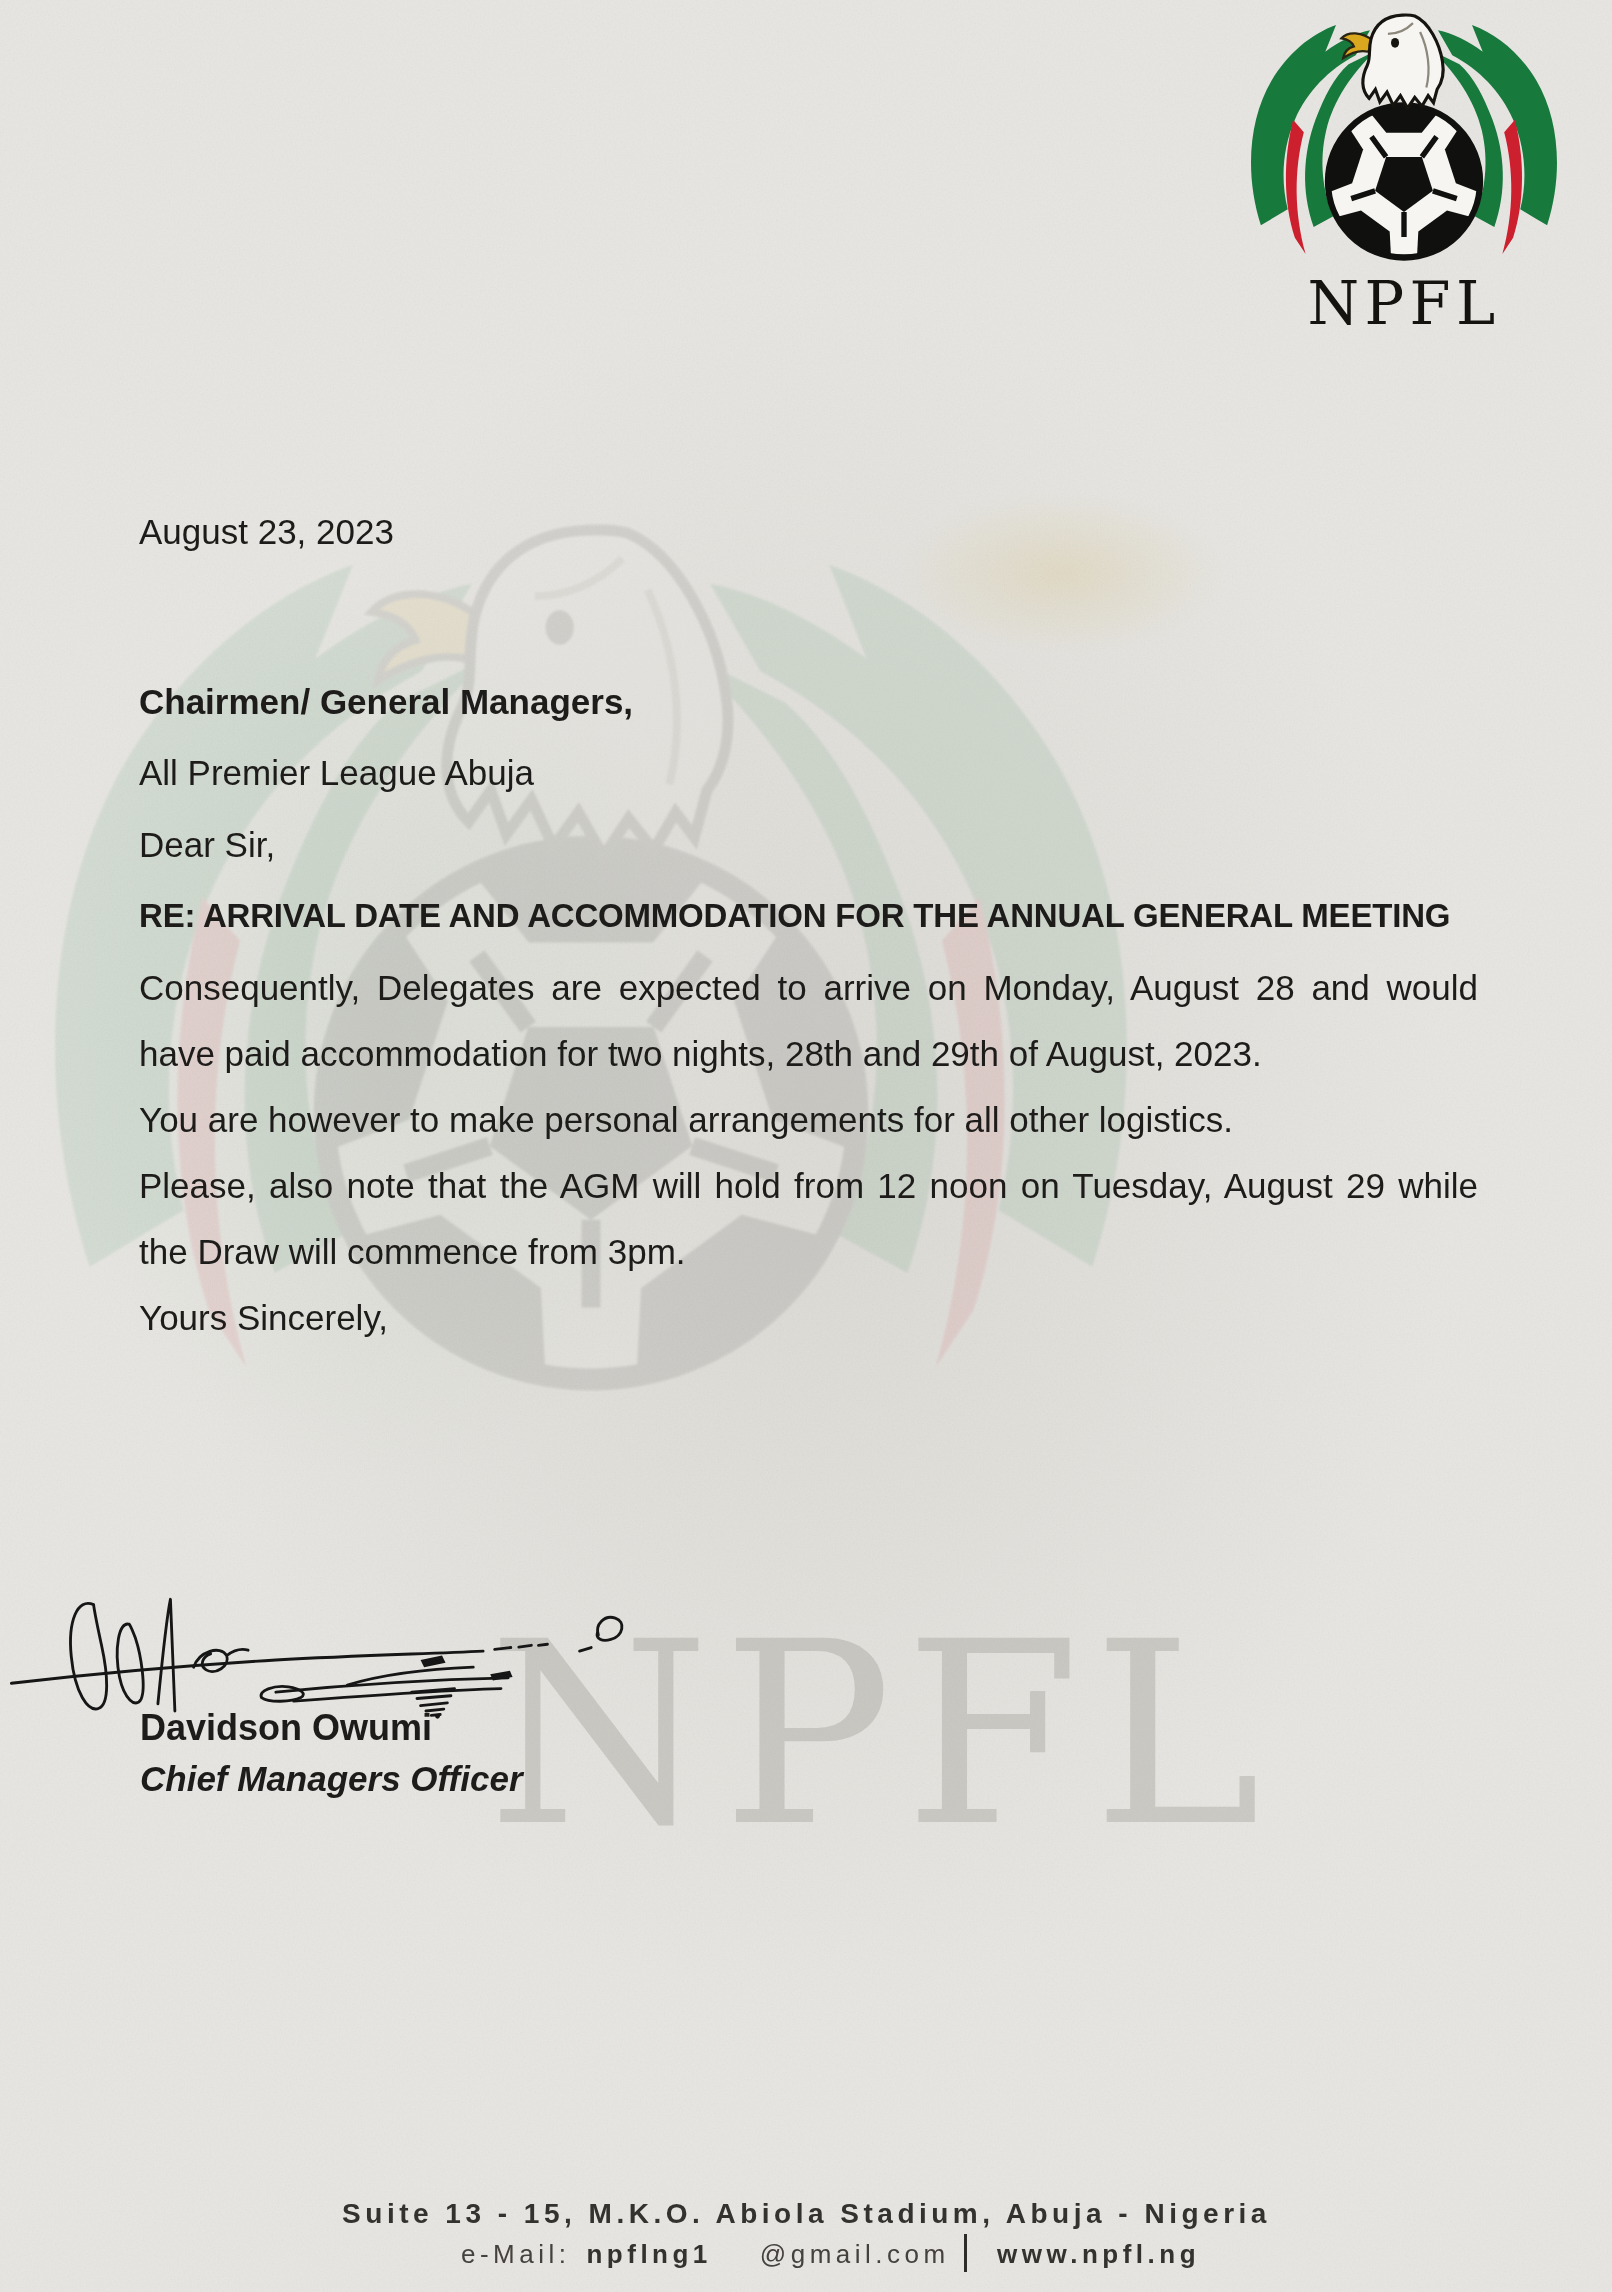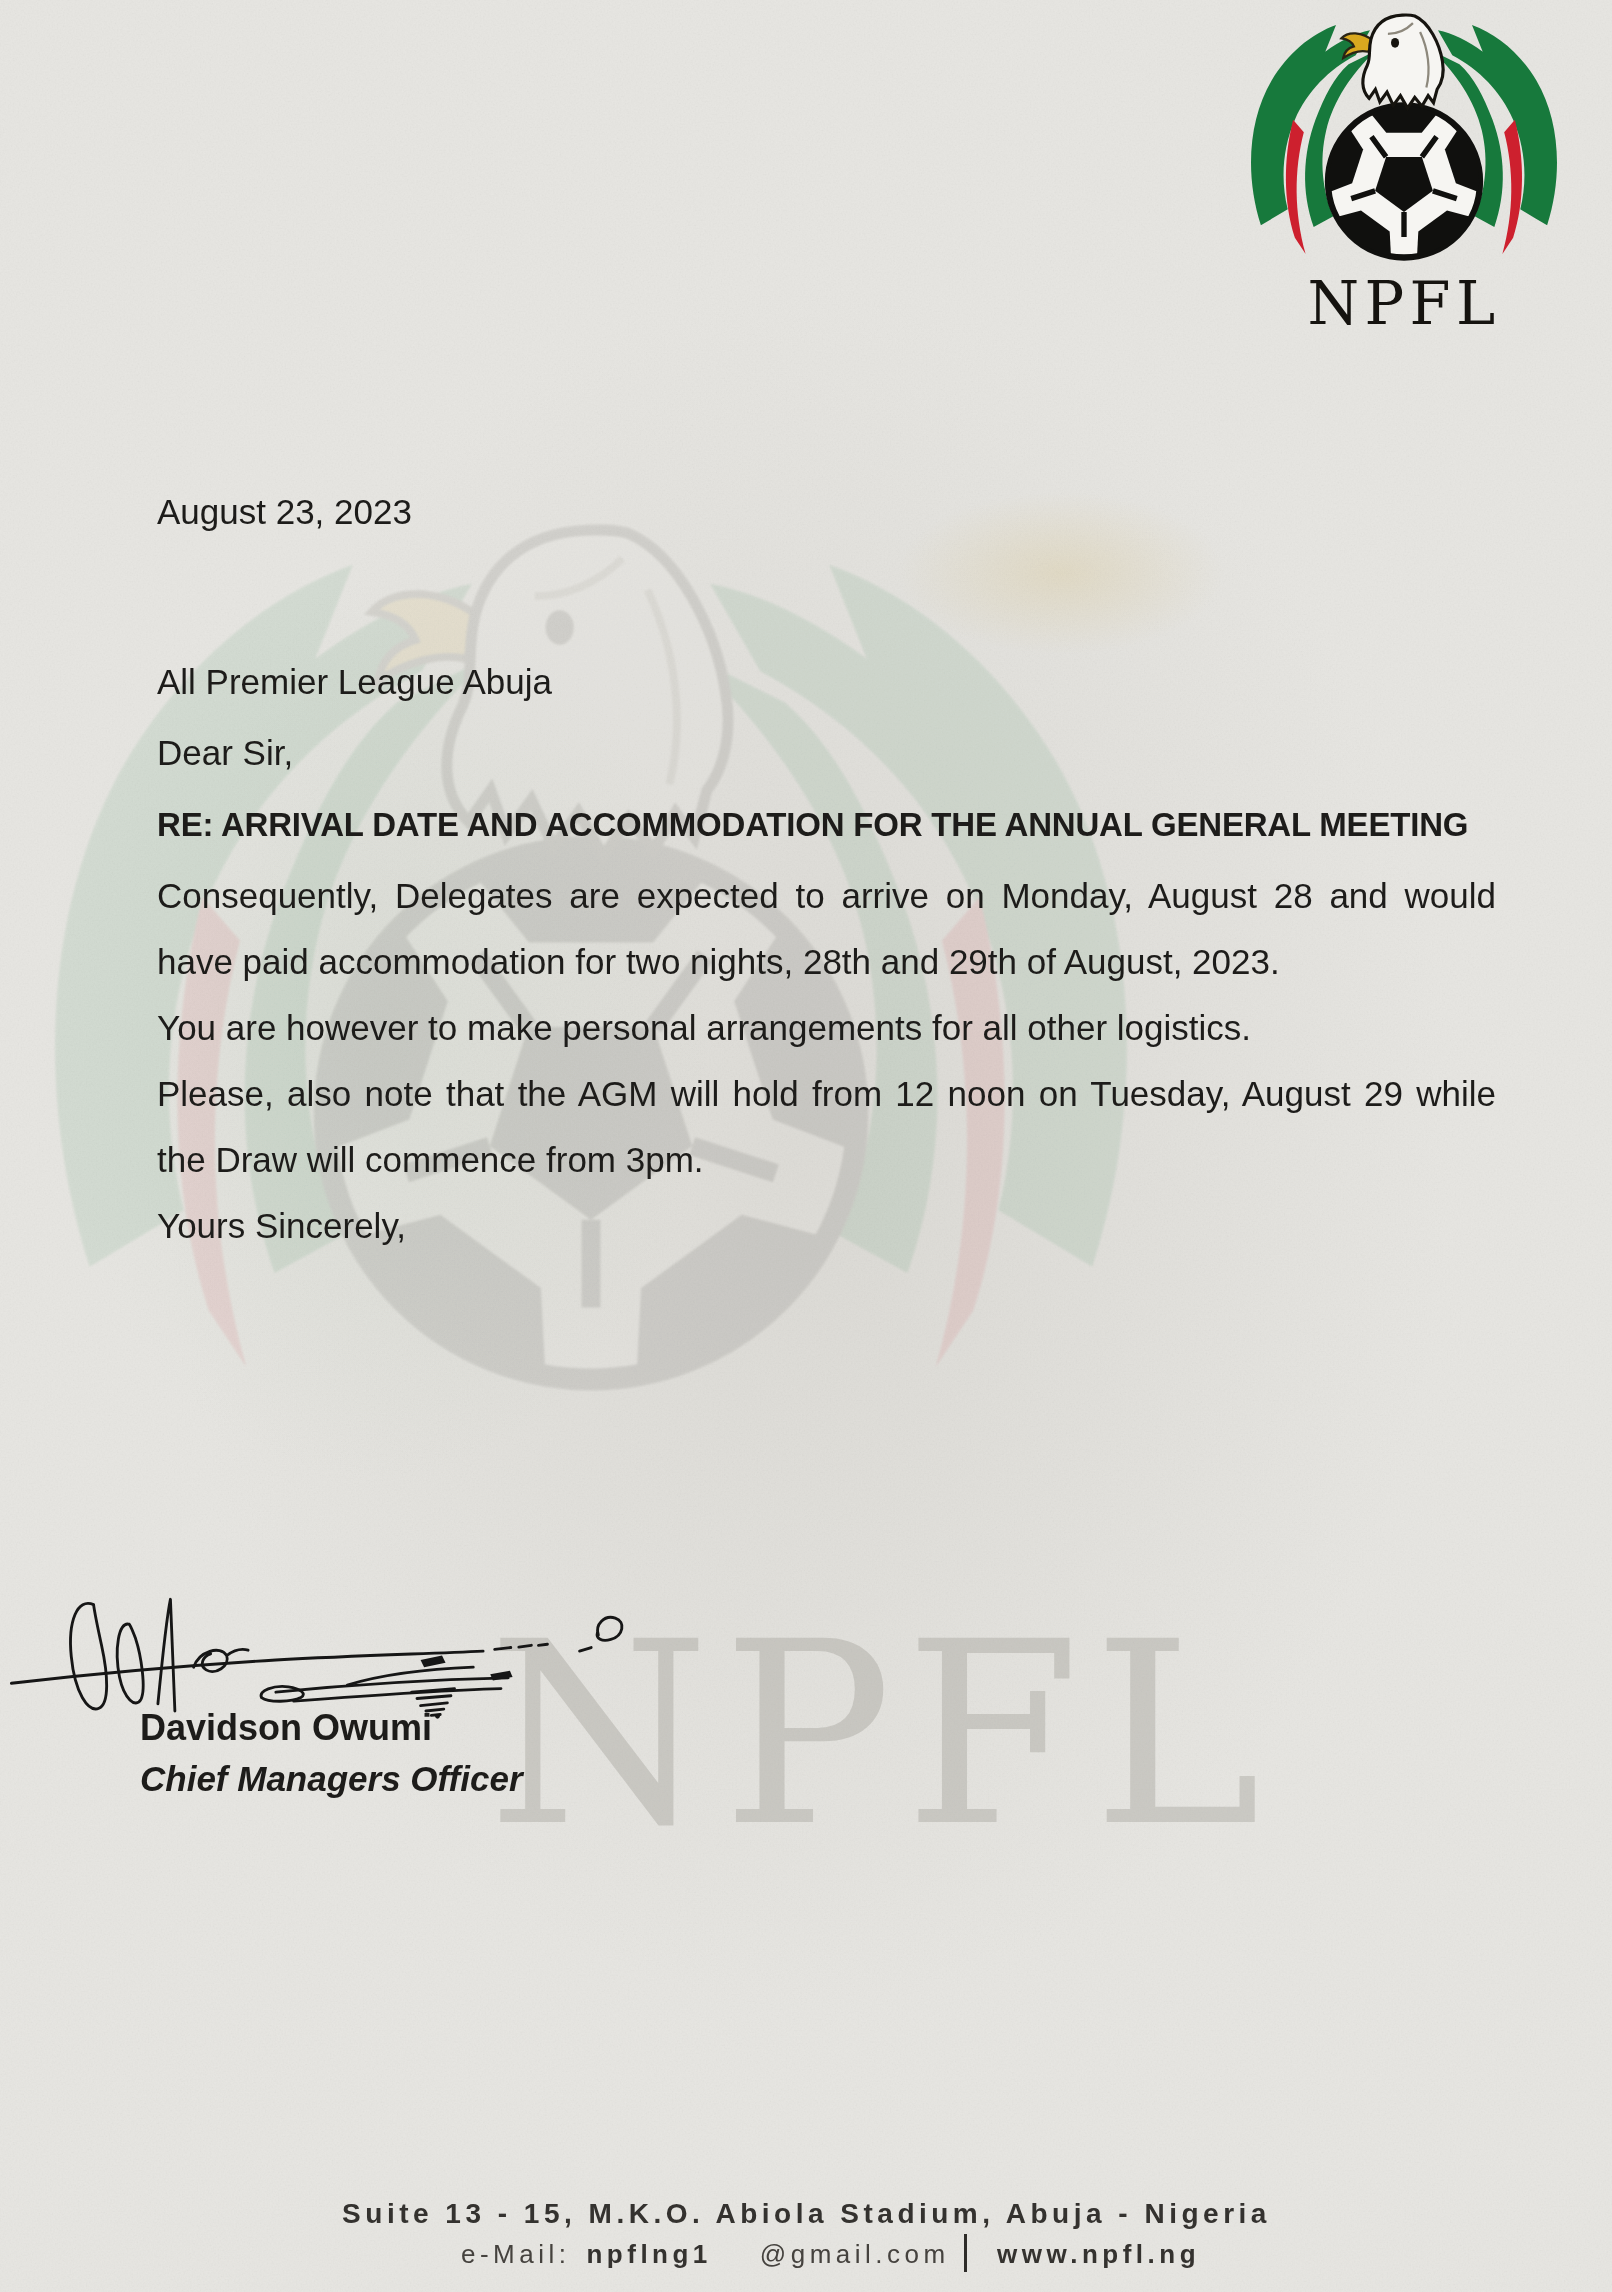--- a/index.html
+++ b/index.html
@@ -24,22 +24,22 @@
     position:absolute;left:488px;top:1608px;
     font-family:"DejaVu Serif", serif;
     font-size:253px;line-height:1;letter-spacing:12.5px;
     color:#8e8c84;opacity:.30;white-space:nowrap;
   }
   
   .logo{position:absolute;left:1243px;top:7.2px;width:322px;height:340px;}
   .logo svg{width:100%;height:100%;}
   
   .content{
-    position:absolute;left:139px;top:479px;width:1339px;
-    font-size:35px;line-height:66px;margin-left:18px;
+    position:absolute;left:139px;top:499px;width:1339px;
+    font-size:35px;line-height:66px;
   }
   .content p{margin:0;}
   .date{margin-bottom:104px !important;}
   .addr{margin-bottom:5.4px !important;}
   .bold{font-weight:bold;}
   .subject{white-space:nowrap;font-size:33px;letter-spacing:-0.2px;margin-bottom:5.4px !important;}
   .para{text-align:justify;}
   .para.single{text-align:left;}
   
   .signature{position:absolute;left:7.2px;top:1585px;width:627px;height:134px;}
@@ -115,20 +115,21 @@
 
   <div class="logo">
     <svg viewBox="0 0 360 380" xmlns="http://www.w3.org/2000/svg" xmlns:xlink="http://www.w3.org/1999/xlink">
       <use href="#npfl-mark" xlink:href="#npfl-mark"></use>
       <text x="180" y="354" text-anchor="middle" font-family="DejaVu Serif, serif" font-size="66" letter-spacing="6" fill="#15130f">NPFL</text>
     </svg>
   </div>
 
   <main class="content">
     <p class="date">August 23, 2023</p>
+    <p class="addr bold">Chairmen/ General Managers,</p>
     <p class="addr">All Premier League Abuja</p>
     <p class="addr">Dear Sir,</p>
     <p class="bold subject">RE: ARRIVAL DATE AND ACCOMMODATION FOR THE ANNUAL GENERAL MEETING</p>
     <p class="para">Consequently, Delegates are expected to arrive on Monday, August 28 and would have paid accommodation for two nights, 28th and 29th of August, 2023.</p>
     <p class="para single">You are however to make personal arrangements for all other logistics.</p>
     <p class="para">Please, also note that the AGM will hold from 12 noon on Tuesday, August 29 while the Draw will commence from 3pm.</p>
     <p class="para single">Yours Sincerely,</p>
   </main>
 
   <svg class="signature" viewBox="0 0 700 150" xmlns="http://www.w3.org/2000/svg">

